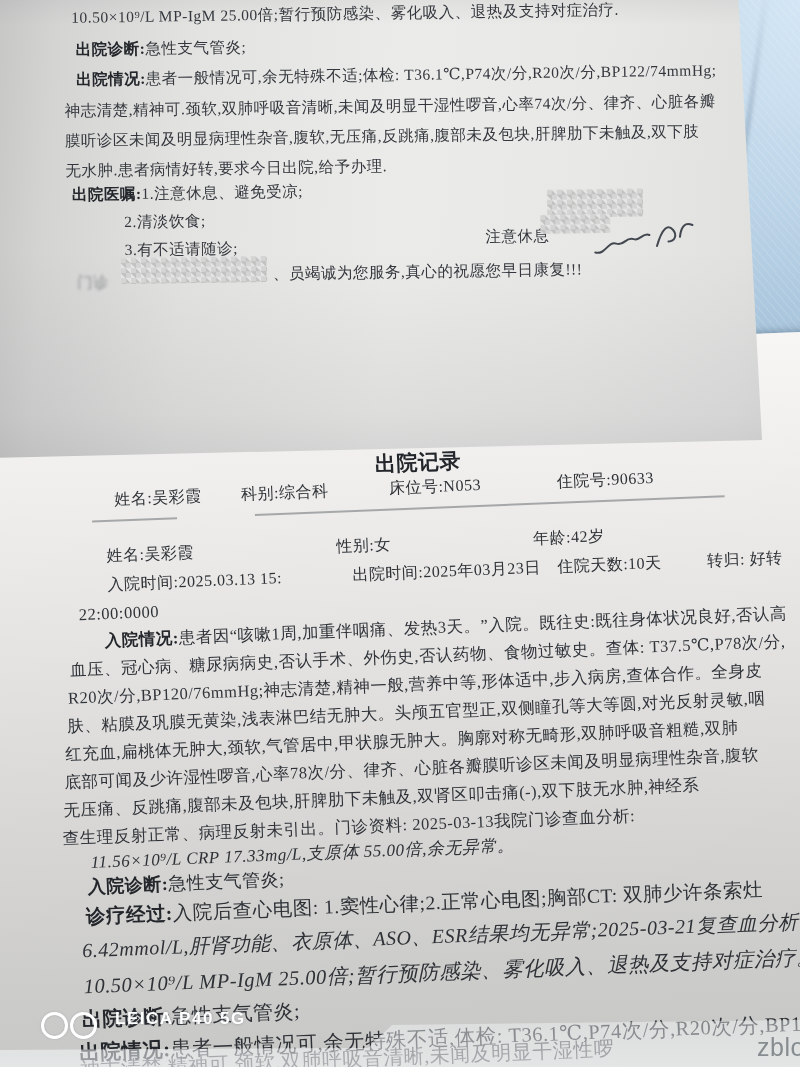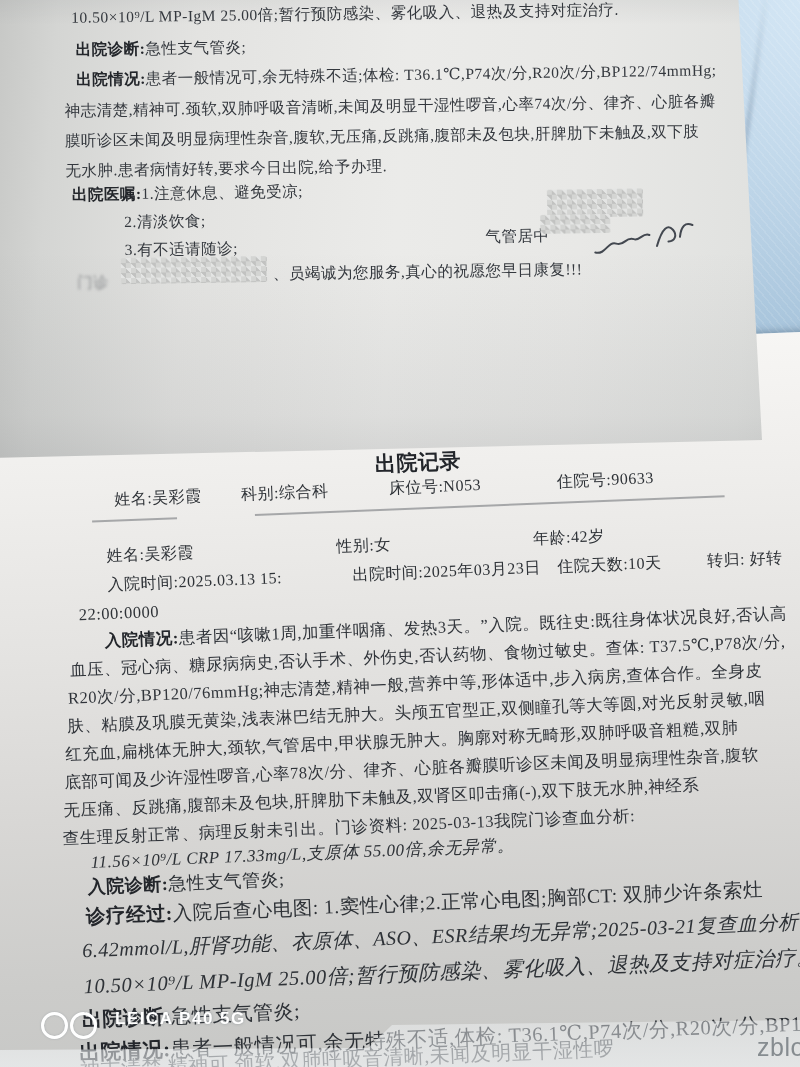--- a/index.html
+++ b/index.html
@@ -152,21 +152,21 @@
       <div class="line p1-l1">10.50×10⁹/L  MP-IgM 25.00倍;暂行预防感染、雾化吸入、退热及支持对症治疗.</div>
       <div class="line p1-l2"><span class="lbl">出院诊断:</span><span>急性支气管炎;</span></div>
       <div class="line p1-l3"><span class="lbl">出院情况:</span><span>患者一般情况可,余无特殊不适;体检: T36.1℃,P74次/分,R20次/分,BP122/74mmHg;</span></div>
       <div class="line p1-l4">神志清楚,精神可.颈软,双肺呼吸音清晰,未闻及明显干湿性啰音,心率74次/分、律齐、心脏各瓣</div>
       <div class="line p1-l5">膜听诊区未闻及明显病理性杂音,腹软,无压痛,反跳痛,腹部未及包块,肝脾肋下未触及,双下肢</div>
       <div class="line p1-l6">无水肿.患者病情好转,要求今日出院,给予办理.</div>
       <div class="line p1-l7"><span class="lbl">出院医嘱:</span><span>1.注意休息、避免受凉;</span></div>
       <div class="line p1-l8">2.清淡饮食;</div>
       <div class="line p1-l9">3.有不适请随诊;</div>
 
-      <div class="line p1-sig">气管居中</div>
+      <div class="line p1-sig">注意休息</div>
       <div class="mosaic mos-sig1"></div>
       <div class="mosaic mos-sig2"></div>
       <div class="scribble">
         <svg width="115" height="45" viewBox="0 0 115 45">
           <path d="M4 34 C14 38 18 24 26 28 C34 32 36 22 44 26 C50 29 54 20 60 24 M66 36 C74 18 80 16 84 22 C88 28 84 34 78 33 M90 30 q4 -16 14 -10" stroke="#434850" stroke-width="2" fill="none" stroke-linecap="round"></path>
         </svg>
       </div>
 
       <div class="line p1-frag">门诊</div>
       <div class="mosaic mos-bottom"></div>

